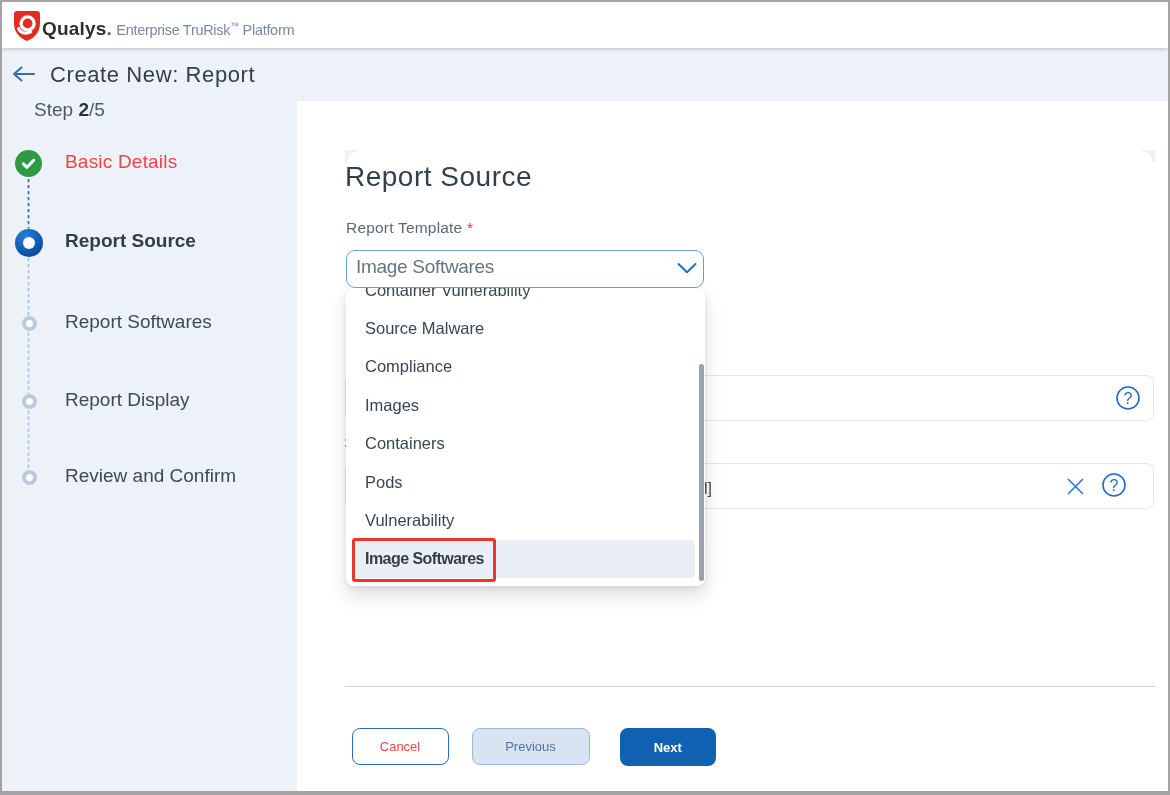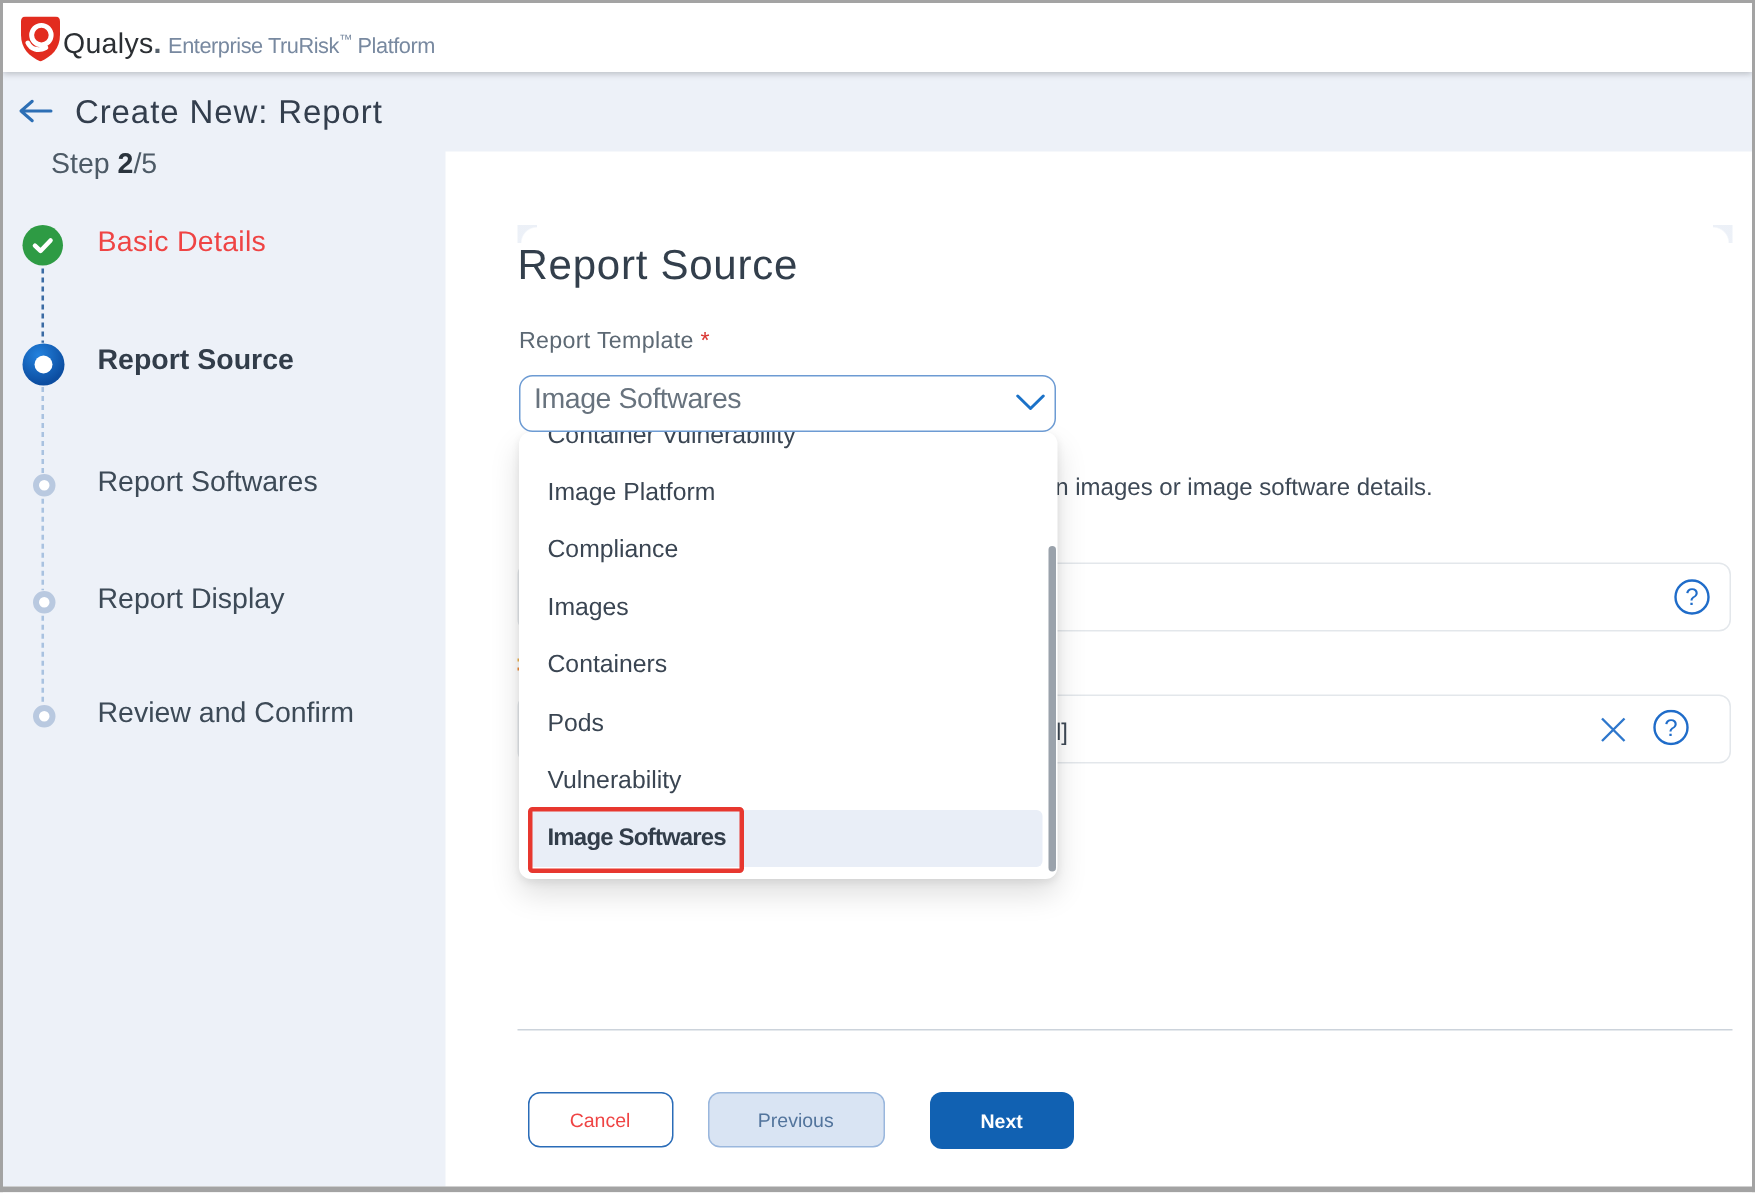--- a/index.html
+++ b/index.html
@@ -14,21 +14,21 @@
   <div class="abs" style="left:2px;top:48px;width:1166px;height:53px;background:#edf1f8;"></div>
   <div class="abs" style="left:2px;top:48px;width:295px;height:743px;background:#edf1f8;"></div>
 
   <div class="abs" style="left:2px;top:2px;width:1166px;height:46px;background:#fff;box-shadow:0 1px 4px rgba(60,64,67,.28);"></div>
   <svg class="abs" style="left:14px;top:11px;" width="26" height="30" viewBox="0 0 26 30">
     <path d="M3.2 0 H22.8 Q26 0 26 3.2 V12.2 C26 21.5 20.5 26.6 13 30 C5.5 26.6 0 21.5 0 12.2 V3.2 Q0 0 3.2 0 Z" fill="#e22c1f"></path>
     <circle cx="13.6" cy="12.4" r="6.5" fill="none" stroke="#fff" stroke-width="3.3"></circle>
     <path d="M4.6 17.6 C6.4 21.8 11.6 23.4 16.6 20.8" fill="none" stroke="#fff" stroke-width="3.2" stroke-linecap="round"></path>
   </svg>
   <div class="abs" style="left:42px;top:14px;width:400px;height:24px;line-height:24px;">
-    <span style="font-size:19px;font-weight:normal;color:#2b2f33;letter-spacing:.2px;">Qualys</span><span style="font-size:19px;font-weight:bold;color:#55606b;">.</span>
+    <span style="font-size:19px;font-weight:bold;color:#2b2f33;letter-spacing:.2px;">Qualys</span><span style="font-size:19px;font-weight:bold;color:#55606b;">.</span>
     <span style="font-size:14.5px;letter-spacing:-.3px;color:#7889a0;">Enterprise TruRisk<span style="font-size:9px;vertical-align:6px;">™</span> Platform</span>
   </div>
 
   <svg class="abs" style="left:12px;top:64px;" width="24" height="20" viewBox="0 0 24 20">
     <path d="M22 10 H2 M9.5 3.5 L2 10 L9.5 16.5" fill="none" stroke="#2d6fb5" stroke-width="2" stroke-linecap="round" stroke-linejoin="round"></path>
   </svg>
   <div class="abs" style="left:50px;top:62px;font-size:22px;letter-spacing:.6px;color:#333e4d;">Create New: Report</div>
 
   <div class="abs" style="left:10px;top:99px;font-size:19px;color:#4d5a66;margin-left:24px;">Step <b style="color:#2a333d;">2</b>/5</div>
 
@@ -54,21 +54,20 @@
   <div class="abs" style="left:65px;top:311.4px;font-size:19px;color:#3d4a57;">Report Softwares</div>
   <div class="abs" style="left:65px;top:389.2px;font-size:19px;color:#3d4a57;">Report Display</div>
   <div class="abs" style="left:65px;top:464.9px;font-size:19px;color:#3d4a57;">Review and Confirm</div>
 
   <div class="abs" style="left:345px;top:150px;width:13px;height:12px;background:radial-gradient(circle at 100% 100%,#fff 10px,#e9eef6 11px);border-radius:0;opacity:.85;"></div>
   <div class="abs" style="left:1142px;top:150px;width:13px;height:12px;background:radial-gradient(circle at 0% 100%,#fff 10px,#e9eef6 11px);opacity:.85;"></div>
 
   <div class="abs" style="left:345px;top:160.5px;font-size:28px;letter-spacing:.5px;color:#333f4c;">Report Source</div>
   <div class="abs" style="left:346px;top:218.5px;font-size:15.5px;letter-spacing:.2px;color:#5d6974;">Report Template <span style="color:#d93430;">*</span></div>
 
-  <div class="abs" style="left:703.5px;top:317px;font-size:16px;color:#3e4956;z-index:1;">n images or image software details.</div>
 
   <div class="abs" style="left:345px;top:375px;width:809px;height:46px;box-sizing:border-box;border:1px solid #e3e7eb;border-radius:8px;background:#fff;z-index:1;"></div>
   <svg class="abs" style="left:1115.5px;top:386px;z-index:2;" width="24" height="24" viewBox="0 0 24 24">
     <circle cx="12" cy="12" r="11" fill="none" stroke="#1f6cc9" stroke-width="1.6"></circle>
     <text x="12" y="17.5" text-anchor="middle" font-size="16" fill="#1f6cc9" font-family="Liberation Sans">?</text>
   </svg>
   <div class="abs" style="left:345px;top:463px;width:809px;height:46px;box-sizing:border-box;border:1px solid #e3e7eb;border-radius:8px;background:#fff;z-index:1;"></div>
   <div class="abs" style="left:704px;top:480px;font-size:16px;color:#3e4956;z-index:1;">l]</div>
   <svg class="abs" style="left:1065.5px;top:476.5px;z-index:2;" width="19" height="19" viewBox="0 0 19 19">
     <path d="M2 2 L17 17 M17 2 L2 17" fill="none" stroke="#2e77cc" stroke-width="1.6"></path>
@@ -89,21 +88,21 @@
 
   <div class="abs" style="left:346px;top:249.5px;width:358px;height:38px;box-sizing:border-box;border:1.5px solid #6d9bd3;border-radius:9px;background:#fff;z-index:6;"></div>
   <div class="abs" style="left:356px;top:256px;font-size:19px;letter-spacing:-.3px;color:#68737e;z-index:7;">Image Softwares</div>
   <svg class="abs" style="left:674px;top:258px;z-index:7;" width="26" height="18" viewBox="0 0 26 18">
     <path d="M4.5 6 L13 14.3 L21.5 6" fill="none" stroke="#1b72c8" stroke-width="2" stroke-linecap="round" stroke-linejoin="round"></path>
   </svg>
 
   <div class="abs" style="left:346px;top:287.5px;width:358.5px;height:298px;background:#fff;border-radius:8px;box-shadow:0 10px 20px rgba(0,0,0,.13),0 2px 6px rgba(0,0,0,.08);overflow:hidden;z-index:5;">
     <div style="position:absolute;left:0;top:-16.5px;right:0;">
       <div class="ditem">Container Vulnerability</div>
-      <div class="ditem">Image Platform</div>
+      <div class="ditem">Source Malware</div>
       <div class="ditem">Compliance</div>
       <div class="ditem">Images</div>
       <div class="ditem">Containers</div>
       <div class="ditem">Pods</div>
       <div class="ditem">Vulnerability</div>
       <div class="ditem" style="background:#e9eef7;border-radius:4px;font-weight:bold;font-size:16px;letter-spacing:-.55px;color:#323d4a;">Image Softwares</div>
     </div>
 
     <div style="position:absolute;left:352.5px;top:76px;width:5px;height:217px;border-radius:3px;background:#9aa2ab;"></div>
 

